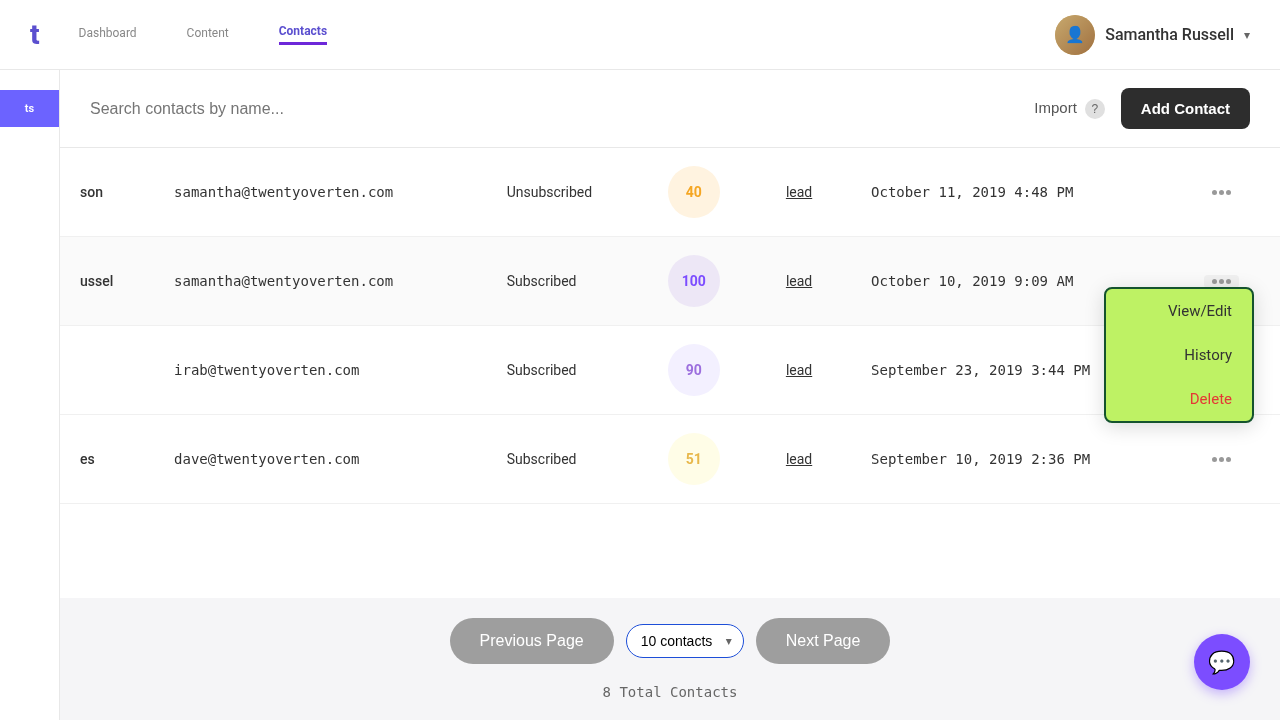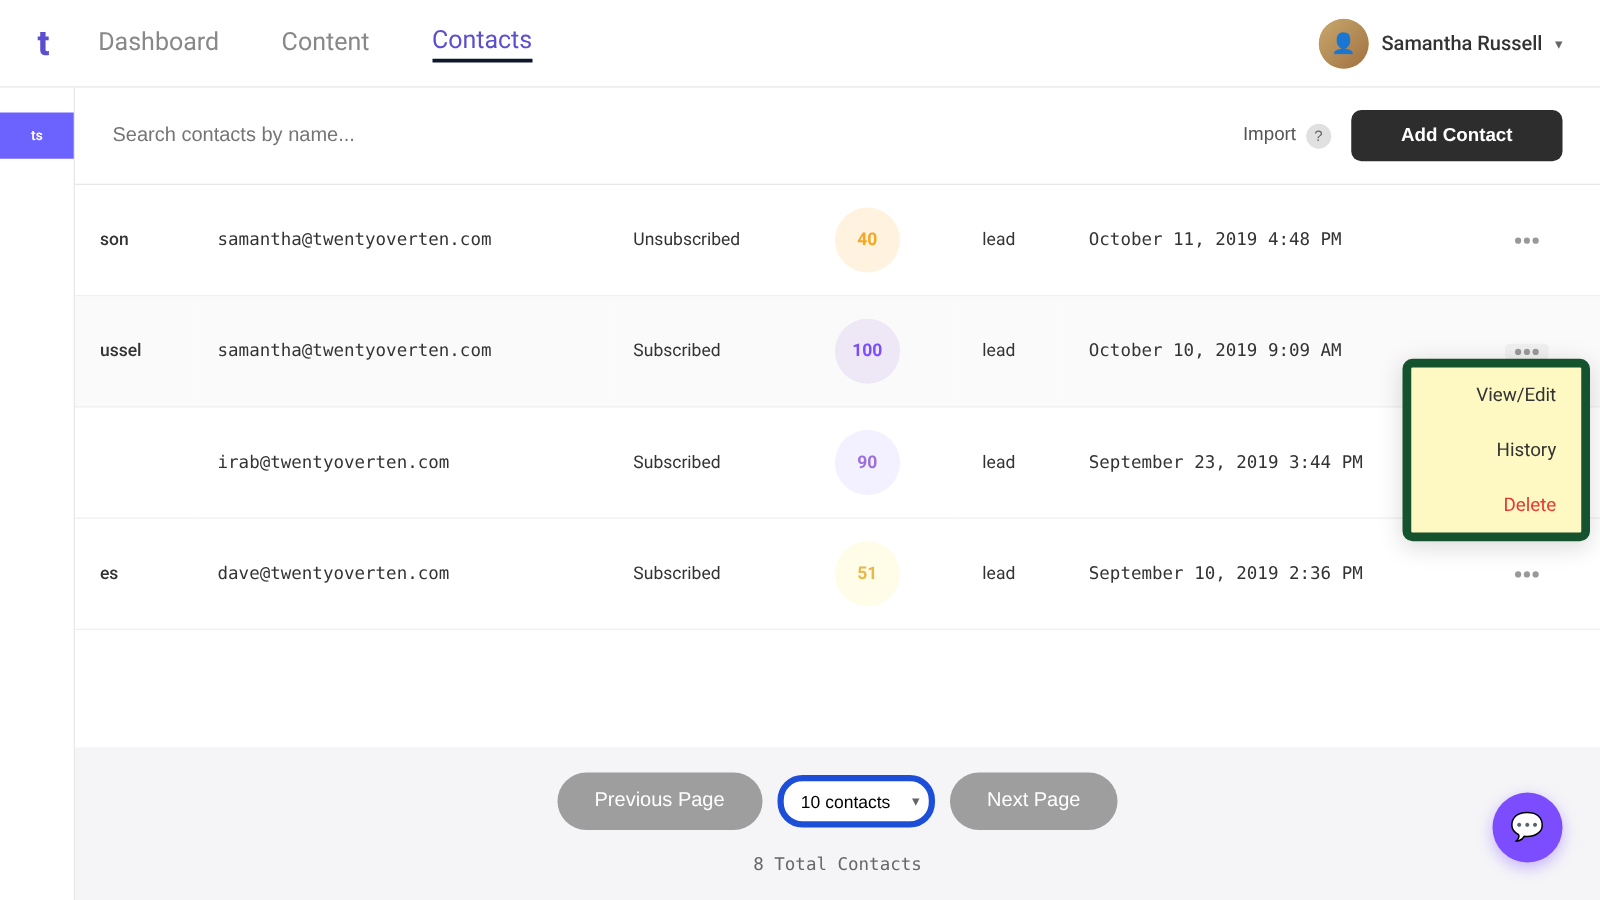--- a/index.html
+++ b/index.html
@@ -30,30 +30,30 @@
       margin-right: 40px;
       letter-spacing: -1px;
     }
     .nav-links {
       display: flex;
       gap: 50px;
       align-items: center;
       flex: 1;
     }
     .nav-link {
-      font-size: 20px;
+      font-size: 12px;
       color: #888;
       text-decoration: none;
       cursor: pointer;
       padding-bottom: 4px;
     }
     .nav-link.active {
       color: #5b4fcf;
-      border-bottom: 3px solid #0f172a;
-      font-weight: 400;
+      border-bottom: 3px solid #6d28d9;
+      font-weight: 700;
     }
     .header-user {
       display: flex;
       align-items: center;
       gap: 10px;
       cursor: pointer;
       margin-left: auto;
     }
     .avatar {
       width: 40px;
@@ -159,21 +159,21 @@
       display: flex;
       align-items: center;
       justify-content: center;
       font-size: 12px;
       color: #666;
     }
     .add-contact-btn {
       background: #2d2d2d;
       color: #fff;
       border: none;
-      padding: 12px 40px;
+      padding: 12px 20px;
       border-radius: 8px;
       font-size: 15px;
       font-weight: 600;
       cursor: pointer;
     }
 
     
     .table-wrapper {
       flex: 1;
       background: #fff;
@@ -227,20 +227,21 @@
     .score-lavender {
       background: #f3f0ff;
       color: #9c6fde;
     }
     .score-yellow {
       background: #fffde7;
       color: #e8b84b;
     }
     .type-cell {
       color: #666;
+      text-decoration: underline;
     }
     .date-cell {
       color: #888;
       font-family: monospace;
       font-size: 13px;
       white-space: nowrap;
     }
     .actions-cell {
       text-align: right;
       position: relative;
@@ -261,24 +262,24 @@
       width: 5px;
       height: 5px;
       background: #999;
       border-radius: 50%;
       display: inline-block;
     }
 
     
     .dropdown-menu {
       position: absolute;
-      right: 8px;
+      right: 26px;
       top: 50px;
-      background: #fef9c3;
-      border: 7px solid #14532d;
+      background: #bef264;
+      border: 2px solid #14532d;
       border-radius: 8px;
       box-shadow: 0 4px 20px rgba(0,0,0,0.15);
       z-index: 100;
       min-width: 150px;
       overflow: hidden;
     }
     .dropdown-item {
       padding: 13px 20px;
       font-size: 15px;
       color: #333;
@@ -325,21 +326,21 @@
       width: 50px;
       height: 36px;
       border: 1px solid #ddd;
       border-radius: 6px;
       text-align: center;
       font-size: 15px;
       background: #fff;
     }
     .per-page-select {
       padding: 8px 14px;
-      border: 5px solid #1d4ed8;
+      border: 1px solid #1d4ed8;
       border-radius: 20px;
       font-size: 14px;
       background: #fff;
       cursor: pointer;
       appearance: none;
       padding-right: 30px;
       position: relative;
     }
     .per-page-wrapper {
       position: relative;

